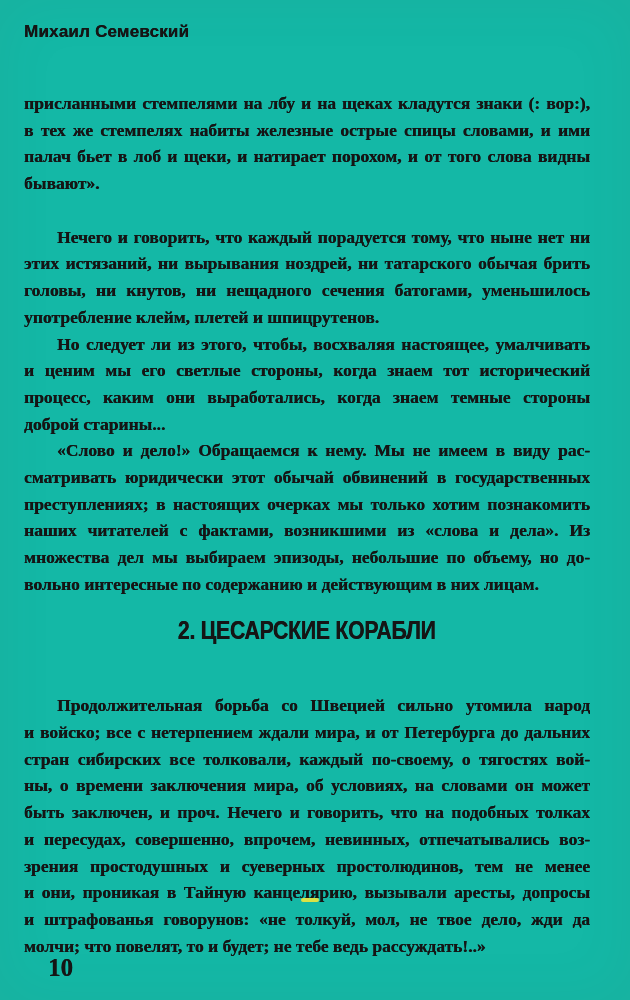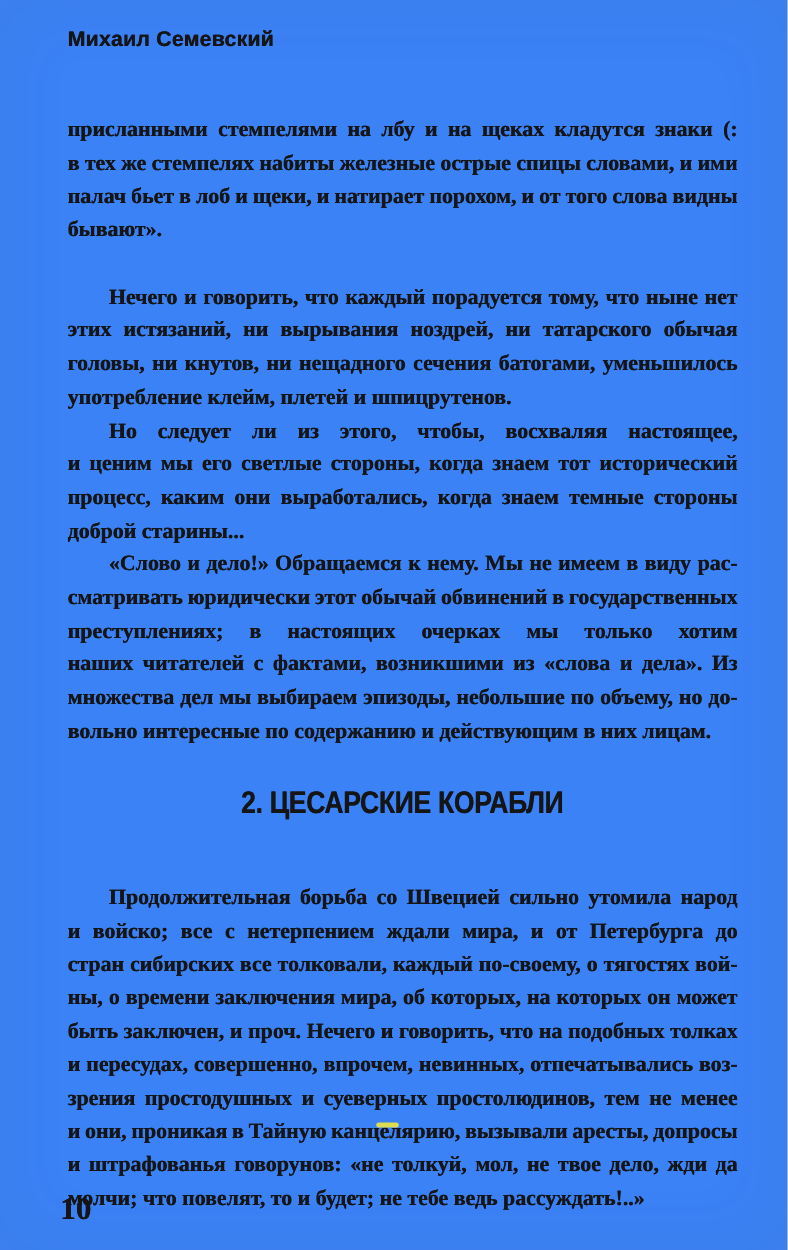--- a/index.html
+++ b/index.html
@@ -5,23 +5,23 @@
   html, body {
     margin: 0;
     padding: 0;
     background: #e9e7e2;
   }
   .page {
     position: relative;
     width: 630px;
     height: 1000px;
     margin: 0 auto;
-    background: #3b82f6;
+    background: #14b8a6;
     box-sizing: border-box;
-    padding: 22px 40px 0 54px;
+    padding: 22px 40px 0 24px;
     box-shadow: inset 0 0 60px rgba(90,85,70,0.07);
     overflow: hidden;
     font-family: "Liberation Serif", "DejaVu Serif", serif;
     color: #151515;
   }
   .running-header {
     font-family: "Liberation Sans", "DejaVu Sans", sans-serif;
     font-weight: 700;
     font-size: 17px;
     line-height: 20px;
@@ -46,21 +46,21 @@
   
   .line:not(.last)::after {
     content: "";
     display: inline-block;
     width: 100%;
     height: 0;
   }
   .line:not(.last) { word-spacing: -1px; }
   .paragraph.indent .line:first-child { text-indent: 33px; }
   .section-heading {
-    margin-top: 31px;
+    margin-top: 19px;
     margin-bottom: 26px;
     text-align: center;
     font-family: "Liberation Sans", "DejaVu Sans", sans-serif;
     font-weight: 700;
     font-size: 25px;
     line-height: 28px;
     white-space: nowrap;
   }
   .section-heading .squeeze {
     display: inline-block;
@@ -127,21 +127,21 @@
       </div>
     </div>
 
   <div class="section-heading"><span class="squeeze">2. ЦЕСАРСКИЕ КОРАБЛИ</span></div>
 
   <div class="text-column">
       <div class="paragraph indent">
         <div class="line">Продолжительная борьба со Швецией сильно утомила народ</div>
         <div class="line">и войско; все с нетерпением ждали мира, и от Петербурга до дальних</div>
         <div class="line">стран сибирских все толковали, каждый по-своему, о тягостях вой-</div>
-        <div class="line">ны, о времени заключения мира, об которых, на которых он может</div>
+        <div class="line">ны, о времени заключения мира, об условиях, на словами он может</div>
         <div class="line">быть заключен, и проч. Нечего и говорить, что на подобных толках</div>
         <div class="line">и пересудах, совершенно, впрочем, невинных, отпечатывались воз-</div>
         <div class="line">зрения простодушных и суеверных простолюдинов, тем не менее</div>
         <div class="line">и они, проникая в Тайную канцелярию, вызывали аресты, допросы</div>
         <div class="line">и штрафованья говорунов: «не толкуй, мол, не твое дело, жди да</div>
         <div class="line last">молчи; что повелят, то и будет; не тебе ведь рассуждать!..»</div>
       </div>
     </div>
 
   <div class="highlighter-mark"></div>

